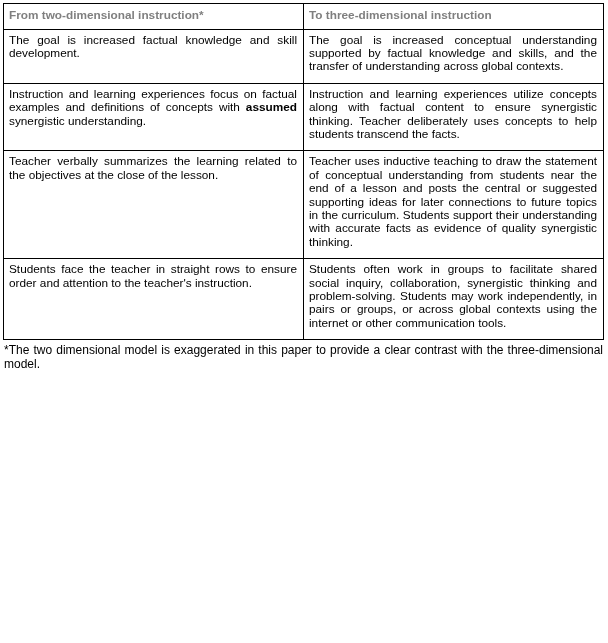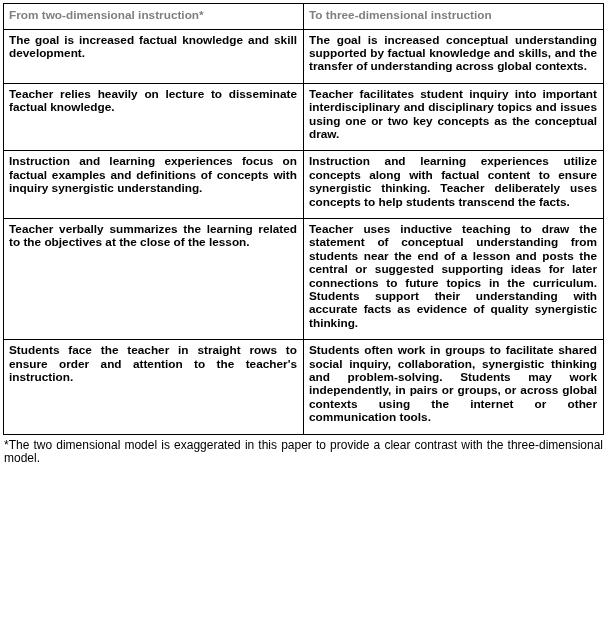--- a/index.html
+++ b/index.html
@@ -17,21 +17,20 @@
     border-collapse: collapse;
     table-layout: fixed;
     width: 601px;
   }
   table.compare th,
   table.compare td {
     border: 1.6px solid #000000;
     vertical-align: top;
     box-sizing: border-box;
     width: 50%;
-    font-weight: bold;
   }
   table.compare th {
     color: #7f7f7f;
     font-weight: bold;
     font-size: 11.8px;
     line-height: 13.5px;
     text-align: left;
     padding: 5px 6px 6px 5px;
   }
   table.compare td {
@@ -62,25 +61,21 @@
         <th>From two-dimensional instruction*</th>
         <th>To three-dimensional instruction</th>
       </tr>
     </thead>
     <tbody>
       <tr>
         <td>The goal is increased factual knowledge and skill development.</td>
         <td>The goal is increased conceptual understanding supported by factual knowledge and skills, and the transfer of understanding across global contexts.</td>
       </tr>
       <tr>
-        <td>Teacher relies heavily on lecture to disseminate factual knowledge.</td>
-        <td>Teacher facilitates student inquiry into important interdisciplinary and disciplinary topics and issues using one or two key concepts as the conceptual draw.</td>
-      </tr>
-      <tr>
-        <td><span>Instruction and learning experiences focus on factual examples and definitions of concepts with </span><b>inquiry</b><span> synergistic understanding.</span></td>
+        <td><span>Instruction and learning experiences focus on factual examples and definitions of concepts with </span><b>assumed</b><span> synergistic understanding.</span></td>
         <td>Instruction and learning experiences utilize concepts along with factual content to ensure synergistic thinking. Teacher deliberately uses concepts to help students transcend the facts.</td>
       </tr>
       <tr>
         <td>Teacher verbally summarizes the learning related to the objectives at the close of the lesson.</td>
         <td>Teacher uses inductive teaching to draw the statement of conceptual understanding from students near the end of a lesson and posts the central or suggested supporting ideas for later connections to future topics in the curriculum. Students support their understanding with accurate facts as evidence of quality synergistic thinking.</td>
       </tr>
       <tr>
         <td>Students face the teacher in straight rows to ensure order and attention to the teacher's instruction.</td>
         <td>Students often work in groups to facilitate shared social inquiry, collaboration, synergistic thinking and problem-solving. Students may work independently, in pairs or groups, or across global contexts using the internet or other communication tools.</td>
       </tr>

